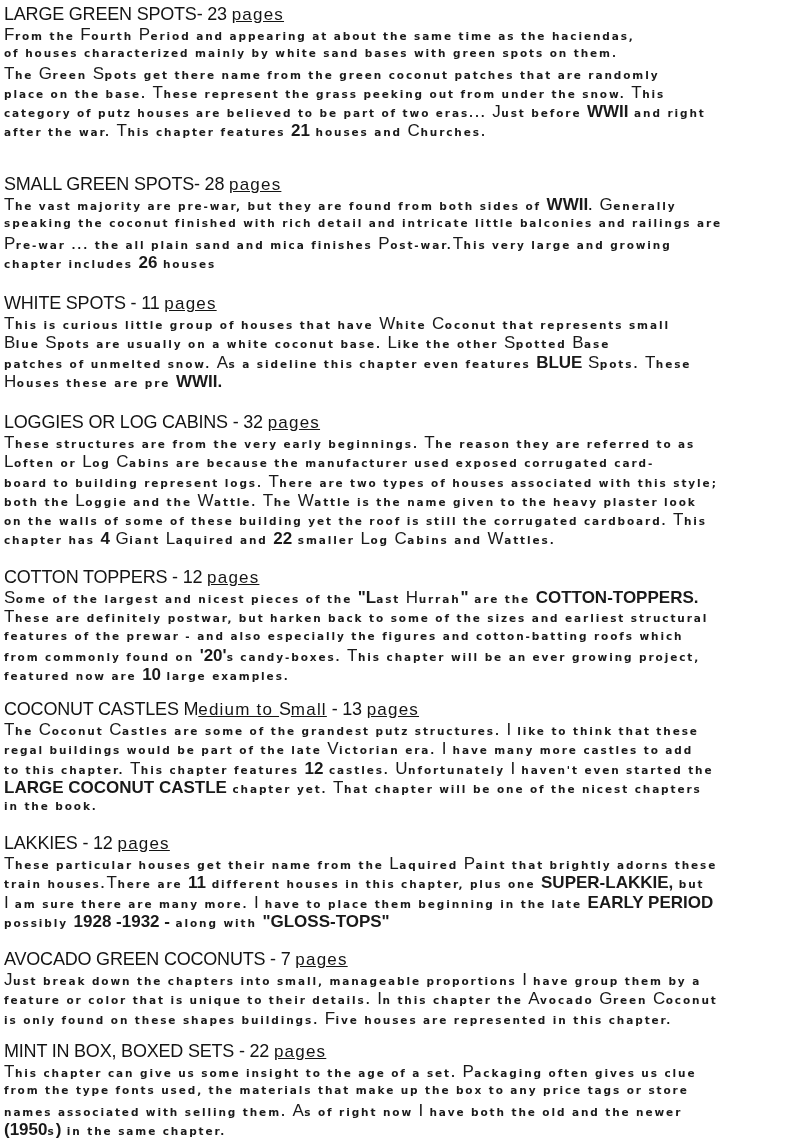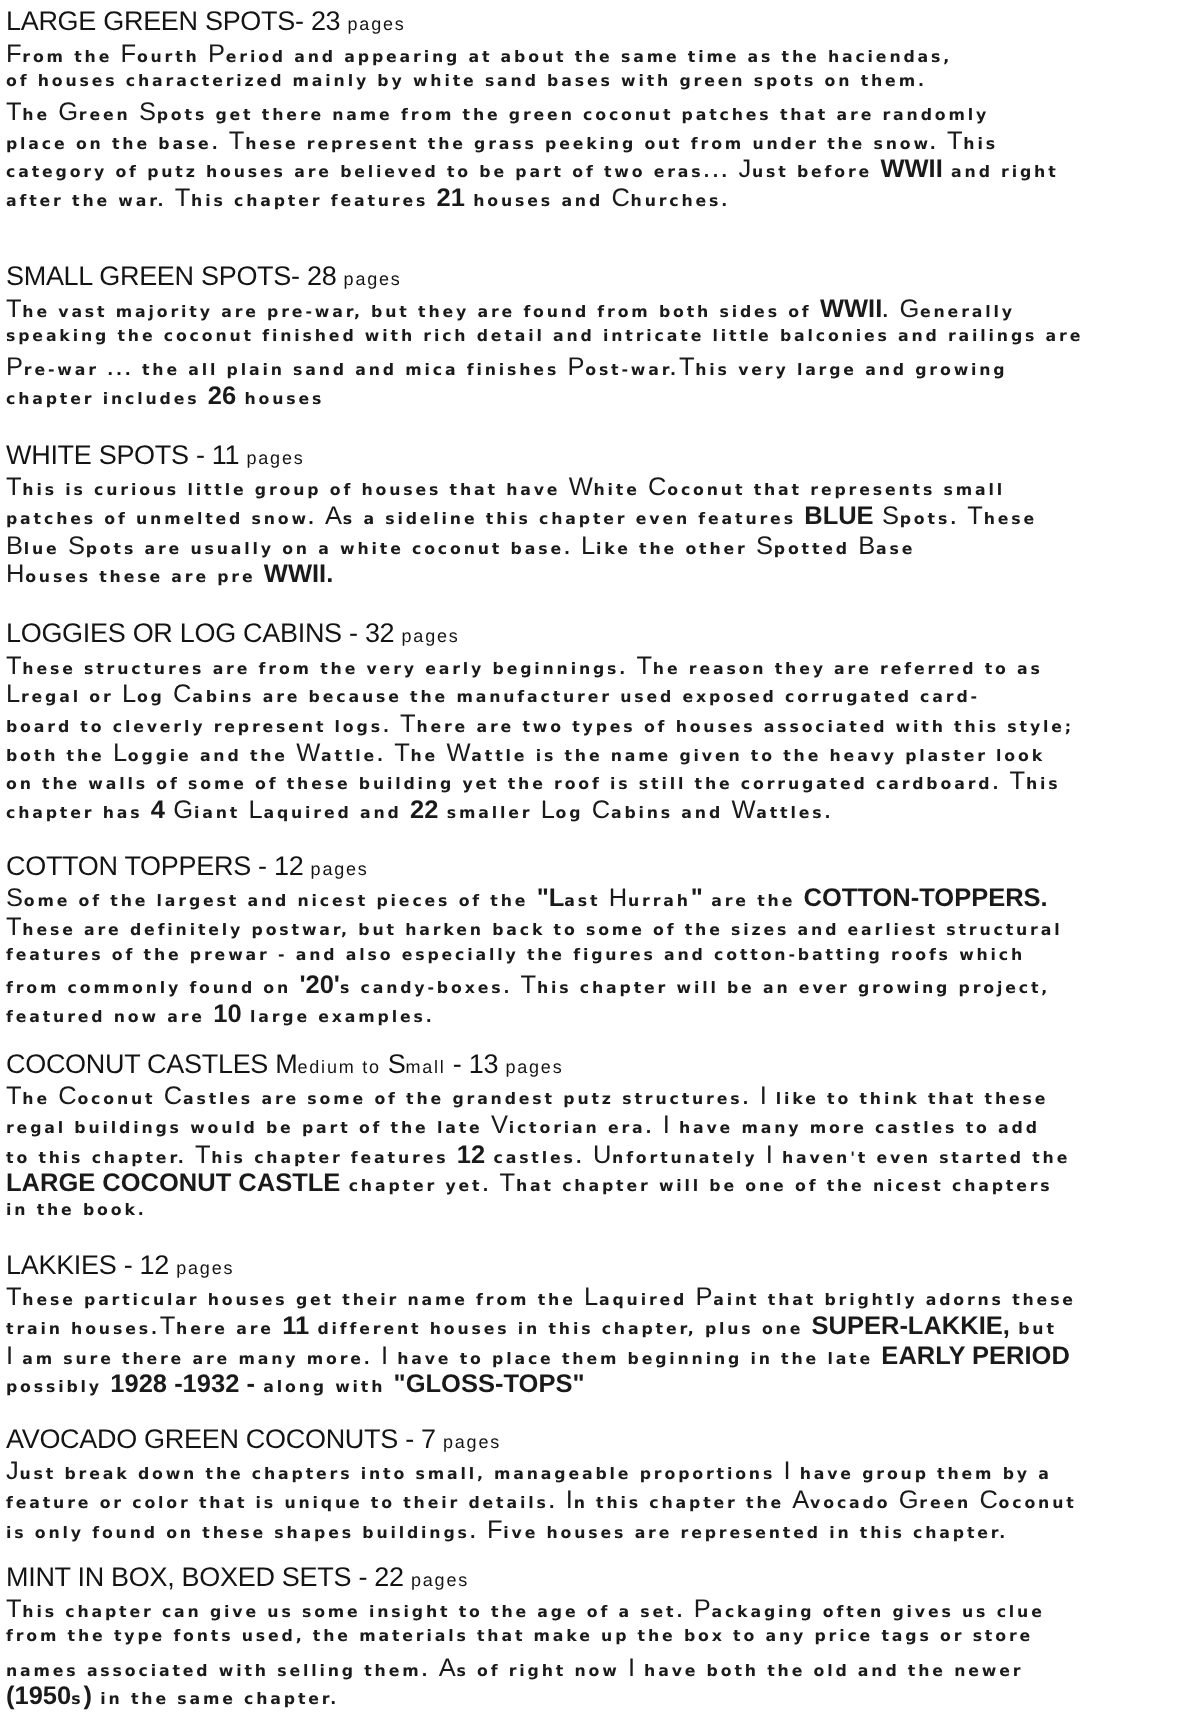--- a/index.html
+++ b/index.html
@@ -1,20 +1,20 @@
 <!DOCTYPE html>
 <html><head>
 <meta charset="utf-8">
 <style>
   html, body { margin: 0; padding: 0; background: #ffffff; }
   body { width: 790px; height: 1146px; overflow: hidden; position: relative; color: #1a1a1a; }
   .page { position: absolute; left: 4px; top: 0; width: 786px; }
   .section { position: absolute; left: 0; width: 786px; }
   .heading { font-family: "Liberation Sans", sans-serif; font-size: 18px; line-height: 20px; white-space: nowrap; color: #141414; letter-spacing: -0.2px; }
-  .heading .pages { font-size: 12px; letter-spacing: 1.2px; }
+  .heading .pages { font-size: 17px; letter-spacing: 1.2px; text-decoration: underline; }
   .heading .med { font-size: 18px; }
   .line { font-family: "DejaVu Sans", sans-serif; font-size: 10.5px; letter-spacing: 1.9px; height: 19.3px; line-height: 19.3px; white-space: nowrap; color: #1a1a1a; font-weight: bold; }
   .line .big { font-family: "Liberation Sans", sans-serif; font-size: 17px; letter-spacing: 0; font-weight: bold; }
   .line .cap { font-family: "Liberation Sans", sans-serif; font-size: 17px; letter-spacing: 0.5px; font-weight: normal; }
   .ul { text-decoration: underline; text-decoration-color: #555; }
 </style>
 </head>
 <body>
 
 <div class="page">
@@ -44,34 +44,34 @@
         <div class="line"><span>chapter includes </span><span class="big">26</span><span> houses</span></div>
       </div>
   </div>
 
   <div class="section" style="top:293px;">
     <div class="heading">
       <span>WHITE SPOTS</span><span> - </span><span>11</span> <span class="pages">pages</span>
     </div>
     <div class="body">
         <div class="line"><span class="cap">T</span><span>his is curious little group of houses that have </span><span class="cap">W</span><span>hite </span><span class="cap">C</span><span>oconut that represents small</span></div>
+        <div class="line"><span class="cap">B</span><span>lue </span><span class="cap">S</span><span>pots are usually on a white coconut base. </span><span class="cap">L</span><span>ike the other </span><span class="cap">S</span><span>potted </span><span class="cap">B</span><span>ase</span></div>
         <div class="line"><span>patches of unmelted snow. </span><span class="cap">A</span><span>s a sideline this chapter even features </span><span class="big">BLUE</span><span> </span><span class="cap">S</span><span>pots. </span><span class="cap">T</span><span>hese</span></div>
-        <div class="line"><span class="cap">B</span><span>lue </span><span class="cap">S</span><span>pots are usually on a white coconut base. </span><span class="cap">L</span><span>ike the other </span><span class="cap">S</span><span>potted </span><span class="cap">B</span><span>ase</span></div>
         <div class="line"><span class="cap">H</span><span>ouses these are pre </span><span class="big">WWII.</span></div>
       </div>
   </div>
 
   <div class="section" style="top:412px;">
     <div class="heading">
       <span>LOGGIES OR LOG CABINS</span><span> - </span><span>32</span> <span class="pages">pages</span>
     </div>
     <div class="body">
         <div class="line"><span class="cap">T</span><span>hese structures are from the very early beginnings. </span><span class="cap">T</span><span>he reason they are referred to as</span></div>
-        <div class="line"><span class="cap">L</span><span>regal or </span><span class="cap">L</span><span>og </span><span class="cap">C</span><span>abins are because the manufacturer used exposed corrugated card-</span></div>
-        <div class="line"><span>board to cleverly represent logs. </span><span class="cap">T</span><span>here are two types of houses associated with this style;</span></div>
+        <div class="line"><span class="cap">L</span><span>often or </span><span class="cap">L</span><span>og </span><span class="cap">C</span><span>abins are because the manufacturer used exposed corrugated card-</span></div>
+        <div class="line"><span>board to building represent logs. </span><span class="cap">T</span><span>here are two types of houses associated with this style;</span></div>
         <div class="line"><span>both the </span><span class="cap">L</span><span>oggie and the </span><span class="cap">W</span><span>attle. </span><span class="cap">T</span><span>he </span><span class="cap">W</span><span>attle is the name given to the heavy plaster look</span></div>
         <div class="line"><span>on the walls of some of these building yet the roof is still the corrugated cardboard. </span><span class="cap">T</span><span>his</span></div>
         <div class="line"><span>chapter has </span><span class="big">4</span><span> </span><span class="cap">G</span><span>iant </span><span class="cap">L</span><span>aquired and </span><span class="big">22</span><span> smaller </span><span class="cap">L</span><span>og </span><span class="cap">C</span><span>abins and </span><span class="cap">W</span><span>attles.</span></div>
       </div>
   </div>
 
   <div class="section" style="top:567px;">
     <div class="heading">
       <span>COTTON TOPPERS</span><span> - </span><span>12</span> <span class="pages">pages</span>
     </div>

